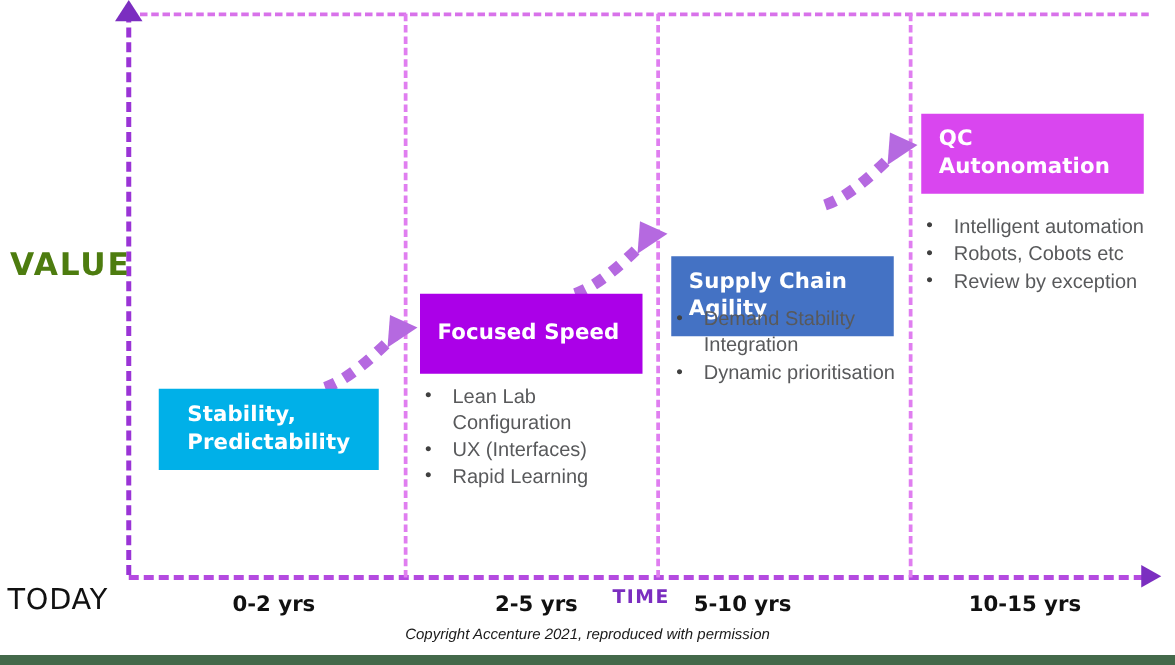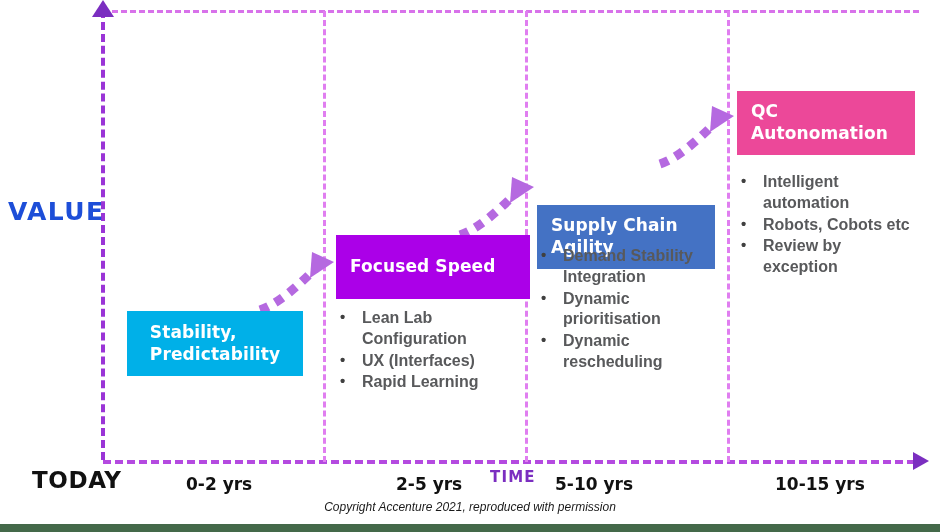--- a/index.html
+++ b/index.html
@@ -74,39 +74,39 @@
   }
 
   
   .value-label {
     position: absolute;
     left: 8px;
     top: 197px;
     font-size: 25px;
     font-weight: bold;
     letter-spacing: 1.4px;
-    color: #1d4ed8;
+    color: #4d7c0f;
     font-family: "DejaVu Sans", sans-serif;
   }
   .time-label {
     position: absolute;
     left: 490px;
     top: 468px;
     font-size: 15px;
     font-weight: bold;
     letter-spacing: 1.2px;
     color: #7b2ec0;
     font-family: "DejaVu Sans", sans-serif;
   }
   .today-label {
     position: absolute;
-    left: 32px;
+    left: 6px;
     top: 467px;
     font-size: 23px;
-    font-weight: bold;
+    font-weight: normal;
     letter-spacing: 0.6px;
     color: #111111;
     font-family: "DejaVu Sans", sans-serif;
   }
   .tick-label {
     position: absolute;
     top: 474px;
     font-size: 17px;
     font-weight: bold;
     color: #111111;
@@ -147,21 +147,20 @@
     list-style: none;
     color: #58595b;
     font-size: 16px;
     line-height: 1.3;
     font-family: "Liberation Sans", sans-serif;
   }
   .bullets li {
     position: relative;
     padding-left: 26px;
     margin-bottom: 1px;
-    font-weight: bold;
   }
   .bullets li::before {
     content: "\2022";
     position: absolute;
     left: 4px;
     top: -1px;
     color: #404040;
     font-size: 15px;
   }
 
@@ -229,40 +228,39 @@
   <svg class="connector" style="left:650px; top:94px;" width="100" height="80" viewBox="0 0 100 80">
     <path d="M 10,70 C 28,64 48,46 66,28" stroke="#b569e0" stroke-width="9" stroke-dasharray="9,8" fill="none" stroke-linecap="butt"></path>
     <polygon points="60,38 84,22 62,12" fill="#b569e0"></polygon>
   </svg>
 
   <div class="stage-box centered" style="left:127px; top:311px; width:176px; height:65px; background:#00b0e8;">
     <span style="white-space:pre-line;">Stability,
 Predictability</span>
   </div>
 
-  <div class="stage-box left" style="left:336px; top:235px; width:194px; height:64px; background:#ab00e8;">
+  <div class="stage-box left" style="left:336px; top:235px; width:178px; height:64px; background:#ab00e8;">
     <span style="white-space:pre-line;">Focused Speed</span>
   </div>
   <ul class="bullets" style="left:336px; top:308px; width:190px;">
     <li>Lean Lab Configuration</li>
     <li>UX (Interfaces)</li>
     <li>Rapid Learning</li>
   </ul>
 
   <div class="stage-box left" style="left:537px; top:162px; width:178px; height:64px; background:#4472c4;margin-top:43px;">
     <span style="white-space:pre-line;">Supply Chain
 Agility</span>
   </div>
   <ul class="bullets" style="left:537px; top:246px; width:180px;">
     <li>Demand Stability Integration</li>
     <li>Dynamic prioritisation</li>
-    <li>Dynamic rescheduling</li>
   </ul>
 
-  <div class="stage-box left" style="left:737px; top:91px; width:178px; height:64px; background:#ec4899;">
+  <div class="stage-box left" style="left:737px; top:91px; width:178px; height:64px; background:#d946ef;">
     <span style="white-space:pre-line;">QC
 Autonomation</span>
   </div>
   <ul class="bullets" style="left:737px; top:172px; width:180px;">
     <li>Intelligent automation</li>
     <li>Robots, Cobots etc</li>
     <li>Review by exception</li>
   </ul>
 
   <div class="copyright">Copyright Accenture 2021, reproduced with permission</div>

